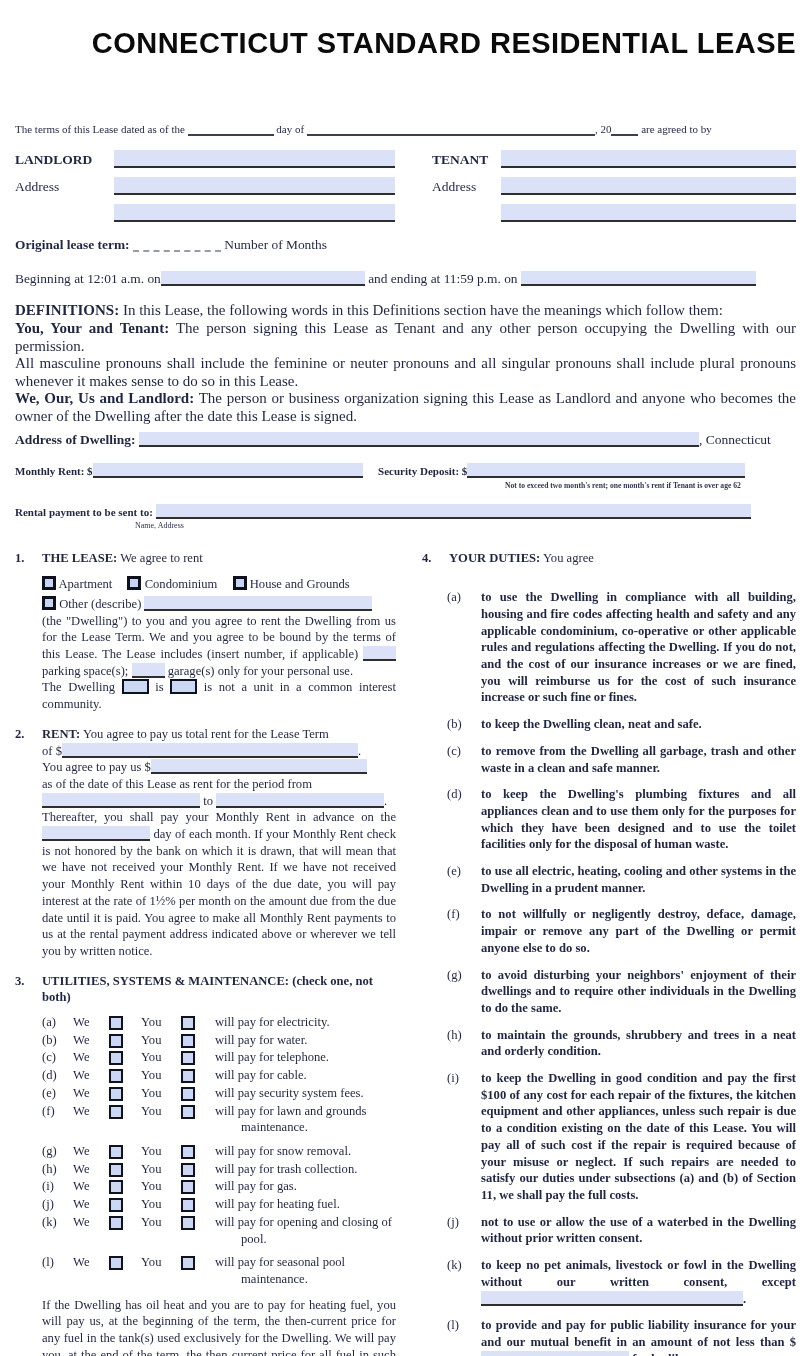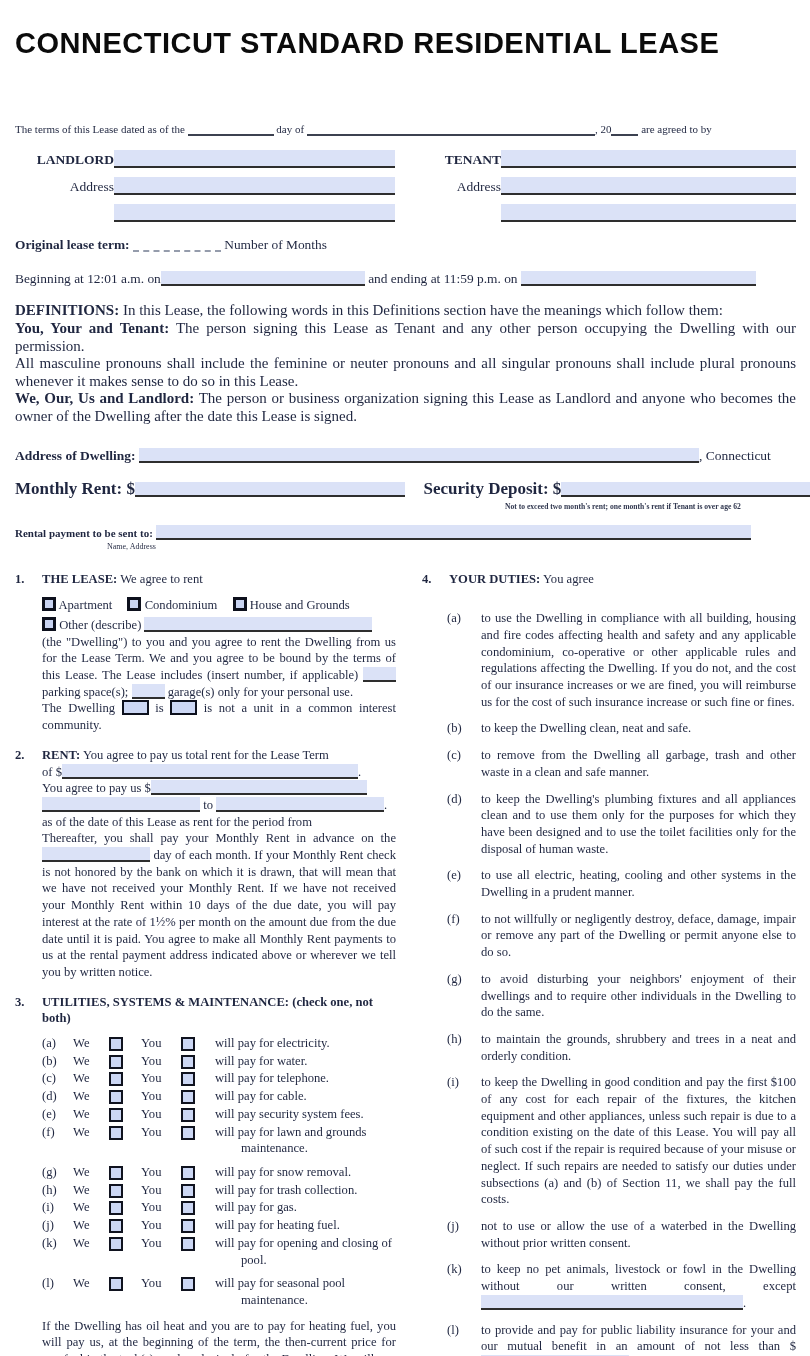--- a/index.html
+++ b/index.html
@@ -2,45 +2,45 @@
 <html><head>
 <meta charset="utf-8">
 <style>
   html,body{margin:0;padding:0;background:#fff;}
   .page{
     position:relative;width:810px;height:1356px;overflow:hidden;background:#ffffff;
     font-family:"Liberation Serif", serif;color:#1f2640;box-sizing:border-box;
     padding:0 14px 0 15px;
   }
   .title{
-    margin:27px 0 0 0;text-align:left;color:#0b0b0b;
+    margin:27px 0 0 0;text-align:right;color:#0b0b0b;
     font-family:"Liberation Sans", sans-serif;font-weight:bold;font-size:29px;line-height:1.15;
     letter-spacing:.5px;
   }
   
   .bf{display:inline-block;background:#dbe2f7;border-bottom:2px solid #2e2e2e;height:13px;vertical-align:-3px;}
   .pf{display:inline-block;border-bottom:2px solid #3c4150;height:12px;vertical-align:-3px;}
   .gf{display:inline-block;border-bottom:2px dashed #959cac;height:12px;vertical-align:-3px;}
   .b{font-weight:bold;}
   
   .intro-line{margin-top:62px;font-size:11px;white-space:nowrap;}
   .parties{display:grid;grid-template-columns:99px 281px 37px 69px 1fr;grid-auto-rows:27px;align-items:end;margin-top:6px;font-size:13.5px;}
-  .parties .lab{align-self:end;padding-bottom:1px;text-align:right;}
+  .parties .lab{align-self:end;padding-bottom:1px;}
   .parties .bf{width:100%;height:16px;}
   
   .term-block{margin-top:14px;font-size:13.4px;}
   .term-l2{margin-top:18px;}
   
   .defs{margin-top:15px;font-size:15px;line-height:17.6px;text-align:justify;}
   
-  .addr-line{margin-top:22px;font-size:13.5px;white-space:nowrap;font-family:Liberation Serif, serif;}
-  .money-row{margin-top:15px;font-size:17px;white-space:nowrap;}
+  .addr-line{margin-top:6px;font-size:13.5px;white-space:nowrap;font-family:Liberation Serif, serif;}
+  .money-row{margin-top:15px;font-size:11px;white-space:nowrap;}
   .dep-note{margin-top:3px;margin-left:490px;font-size:7.6px;font-weight:bold;color:#30374f;}
   .rental-row{margin-top:14px;font-size:11px;white-space:nowrap;}
-  .hint{margin-top:2px;margin-left:92px;font-size:8px;color:#2a3048;}
+  .hint{margin-top:2px;margin-left:120px;font-size:8px;color:#2a3048;}
   
   .cols{display:flex;gap:26px;margin-top:20px;font-size:12.6px;line-height:16.7px;}
   .colL{width:381px;flex:none;}
   .colR{flex:1;min-width:0;}
   .item{display:grid;grid-template-columns:27px 1fr;margin-bottom:13px;}
   .item > .num{font-weight:bold;}
   .jp{text-align:justify;margin:0;}
   
   .cb-row{margin-top:10px;white-space:nowrap;}
   .cb{display:inline-block;width:8px;height:8px;border:3px solid #0d101d;background:#c9d4f2;vertical-align:-2px;}
@@ -52,21 +52,21 @@
   .rline{white-space:nowrap;}
   
   .util-head2{font-weight:bold;}
   .util-row{display:grid;grid-template-columns:31px 36px 32px 40px 34px 1fr;align-items:start;margin-top:1px;}
   .ucb{display:inline-block;width:10px;height:10px;border:2px solid #10131f;background:#ccd7f4;margin-top:2px;}
   .util-text{padding-left:26px;text-indent:-26px;}
   .util-gap{margin-top:7px;}
   .oil{margin-top:9px;}
   
   .duty{display:grid;grid-template-columns:34px 1fr;margin-bottom:10px;padding-left:25px;}
-  .duty .txt{text-align:justify;}
+  .duty .txt{text-align:justify;font-weight:bold;}
   .pets-bf{width:262px;}
   .liab-bf{width:148px;}
 </style>
 </head>
 <body>
 
 <div class="page">
 
   <h1 class="title">CONNECTICUT STANDARD RESIDENTIAL LEASE</h1>
 
@@ -172,22 +172,22 @@
             <span>is not a unit in a common interest community.</span></p>
         </div>
       </div>
 
       <div class="item">
         <div class="num">2.</div>
         <div>
           <div><span class="b">RENT:</span> <span>You agree to pay us total rent for the Lease Term</span></div>
           <div class="rline"><span>of $</span><span class="bf" style="width:296px;"></span>.</div>
           <div class="rline"><span>You agree to pay us $</span><span class="bf" style="width:216px;"></span></div>
+          <div class="rline">as of the date of this Lease as rent for the period from</div>
           <div class="rline"><span class="bf" style="width:158px;"></span> <span>to</span> <span class="bf" style="width:168px;"></span>.</div>
-          <div class="rline">as of the date of this Lease as rent for the period from</div>
           <p class="jp"><span>Thereafter, you shall pay your Monthly Rent in advance on the</span>
             <span class="bf" style="width:108px;"></span>
             <span>day of each month.  If your Monthly Rent check is not honored by the bank on which it is drawn, that will mean that we have not received your Monthly Rent.  If we have not received your Monthly Rent within 10 days of the due date, you will pay interest at the rate of 1½% per month on the amount due from the due date until it is paid.  You agree to make all Monthly Rent payments to us at the rental payment address indicated above or wherever we tell you by written notice.</span></p>
         </div>
       </div>
 
       <div class="item">
         <div class="num">3.</div>
         <div>
           <div><span class="b">UTILITIES,  SYSTEMS &amp; MAINTENANCE:</span> <span class="util-head2">(check one, not both)</span></div>

